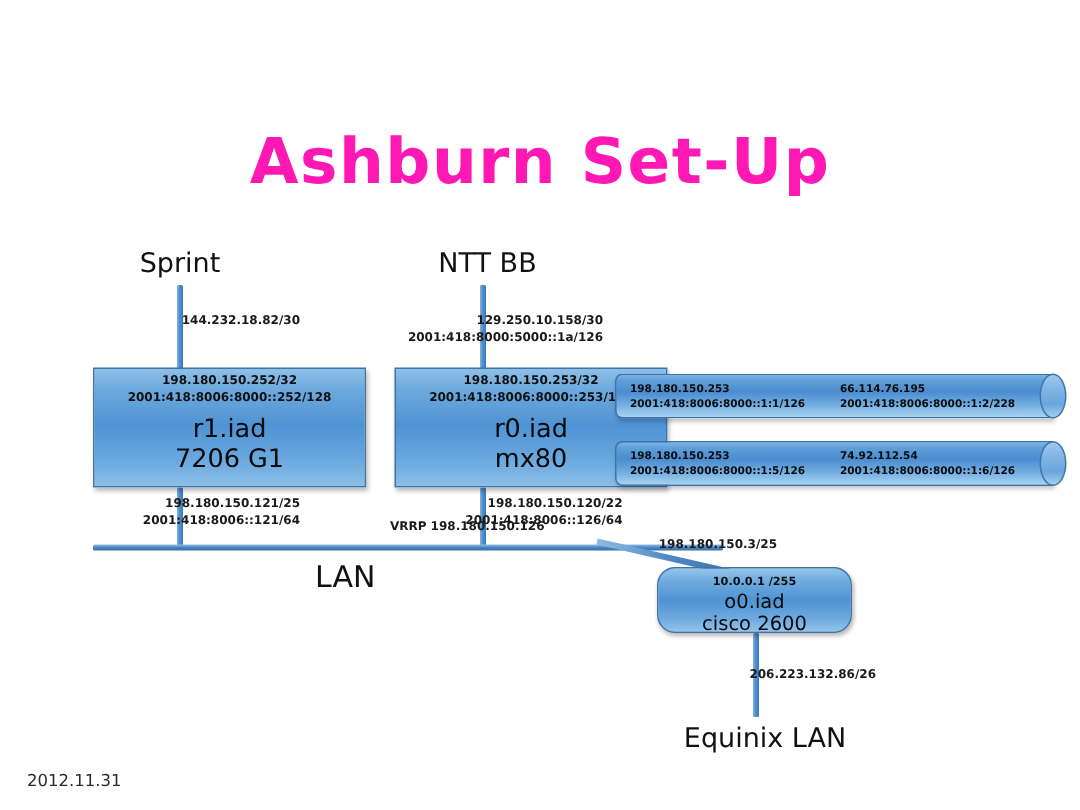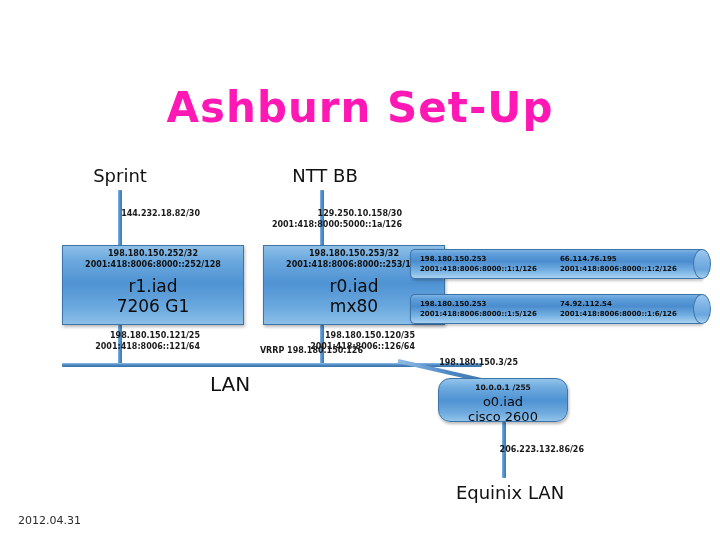--- a/index.html
+++ b/index.html
@@ -252,34 +252,34 @@
       <span>mx80</span>
     </div>
   </div>
 
   <div class="link-label" style="left:40px; top:331px; width:160px;">
     <span>198.180.150.121/25</span><br>
     <span>2001:418:8006::121/64</span>
   </div>
 
   <div class="link-label" style="left:255px; top:331px; width:160px;">
-    <span>198.180.150.120/35</span><br>
+    <span>198.180.150.120/22</span><br>
     <span>2001:418:8006::126/64</span>
   </div>
 
   <div class="cylinder" style="left:410px; top:249px; width:285px;">
     <div class="cyl-body"></div>
     <div class="cyl-cap"></div>
     <div class="cyl-text left">
       <span>198.180.150.253</span><br>
       <span>2001:418:8006:8000::1:1/126</span>
     </div>
     <div class="cyl-text right">
       <span>66.114.76.195</span><br>
-      <span>2001:418:8006:8000::1:2/126</span>
+      <span>2001:418:8006:8000::1:2/228</span>
     </div>
   </div>
 
   <div class="cylinder" style="left:410px; top:294px; width:285px;">
     <div class="cyl-body"></div>
     <div class="cyl-cap"></div>
     <div class="cyl-text left">
       <span>198.180.150.253</span><br>
       <span>2001:418:8006:8000::1:5/126</span>
     </div>
@@ -309,15 +309,15 @@
   <div class="lan-caption" style="left:210px; top:372px;">LAN</div>
 
   <div class="rounded-box" style="left:438px; top:378px; width:130px; height:44px;">
     <div class="router-addr">10.0.0.1 /255</div>
     <div class="router-name">
       <span>o0.iad</span><br>
       <span>cisco 2600</span>
     </div>
   </div>
 
-  <div class="footer-date">2012.04.31</div>
+  <div class="footer-date">2012.11.31</div>
 
 </div>
 
 </body></html>

